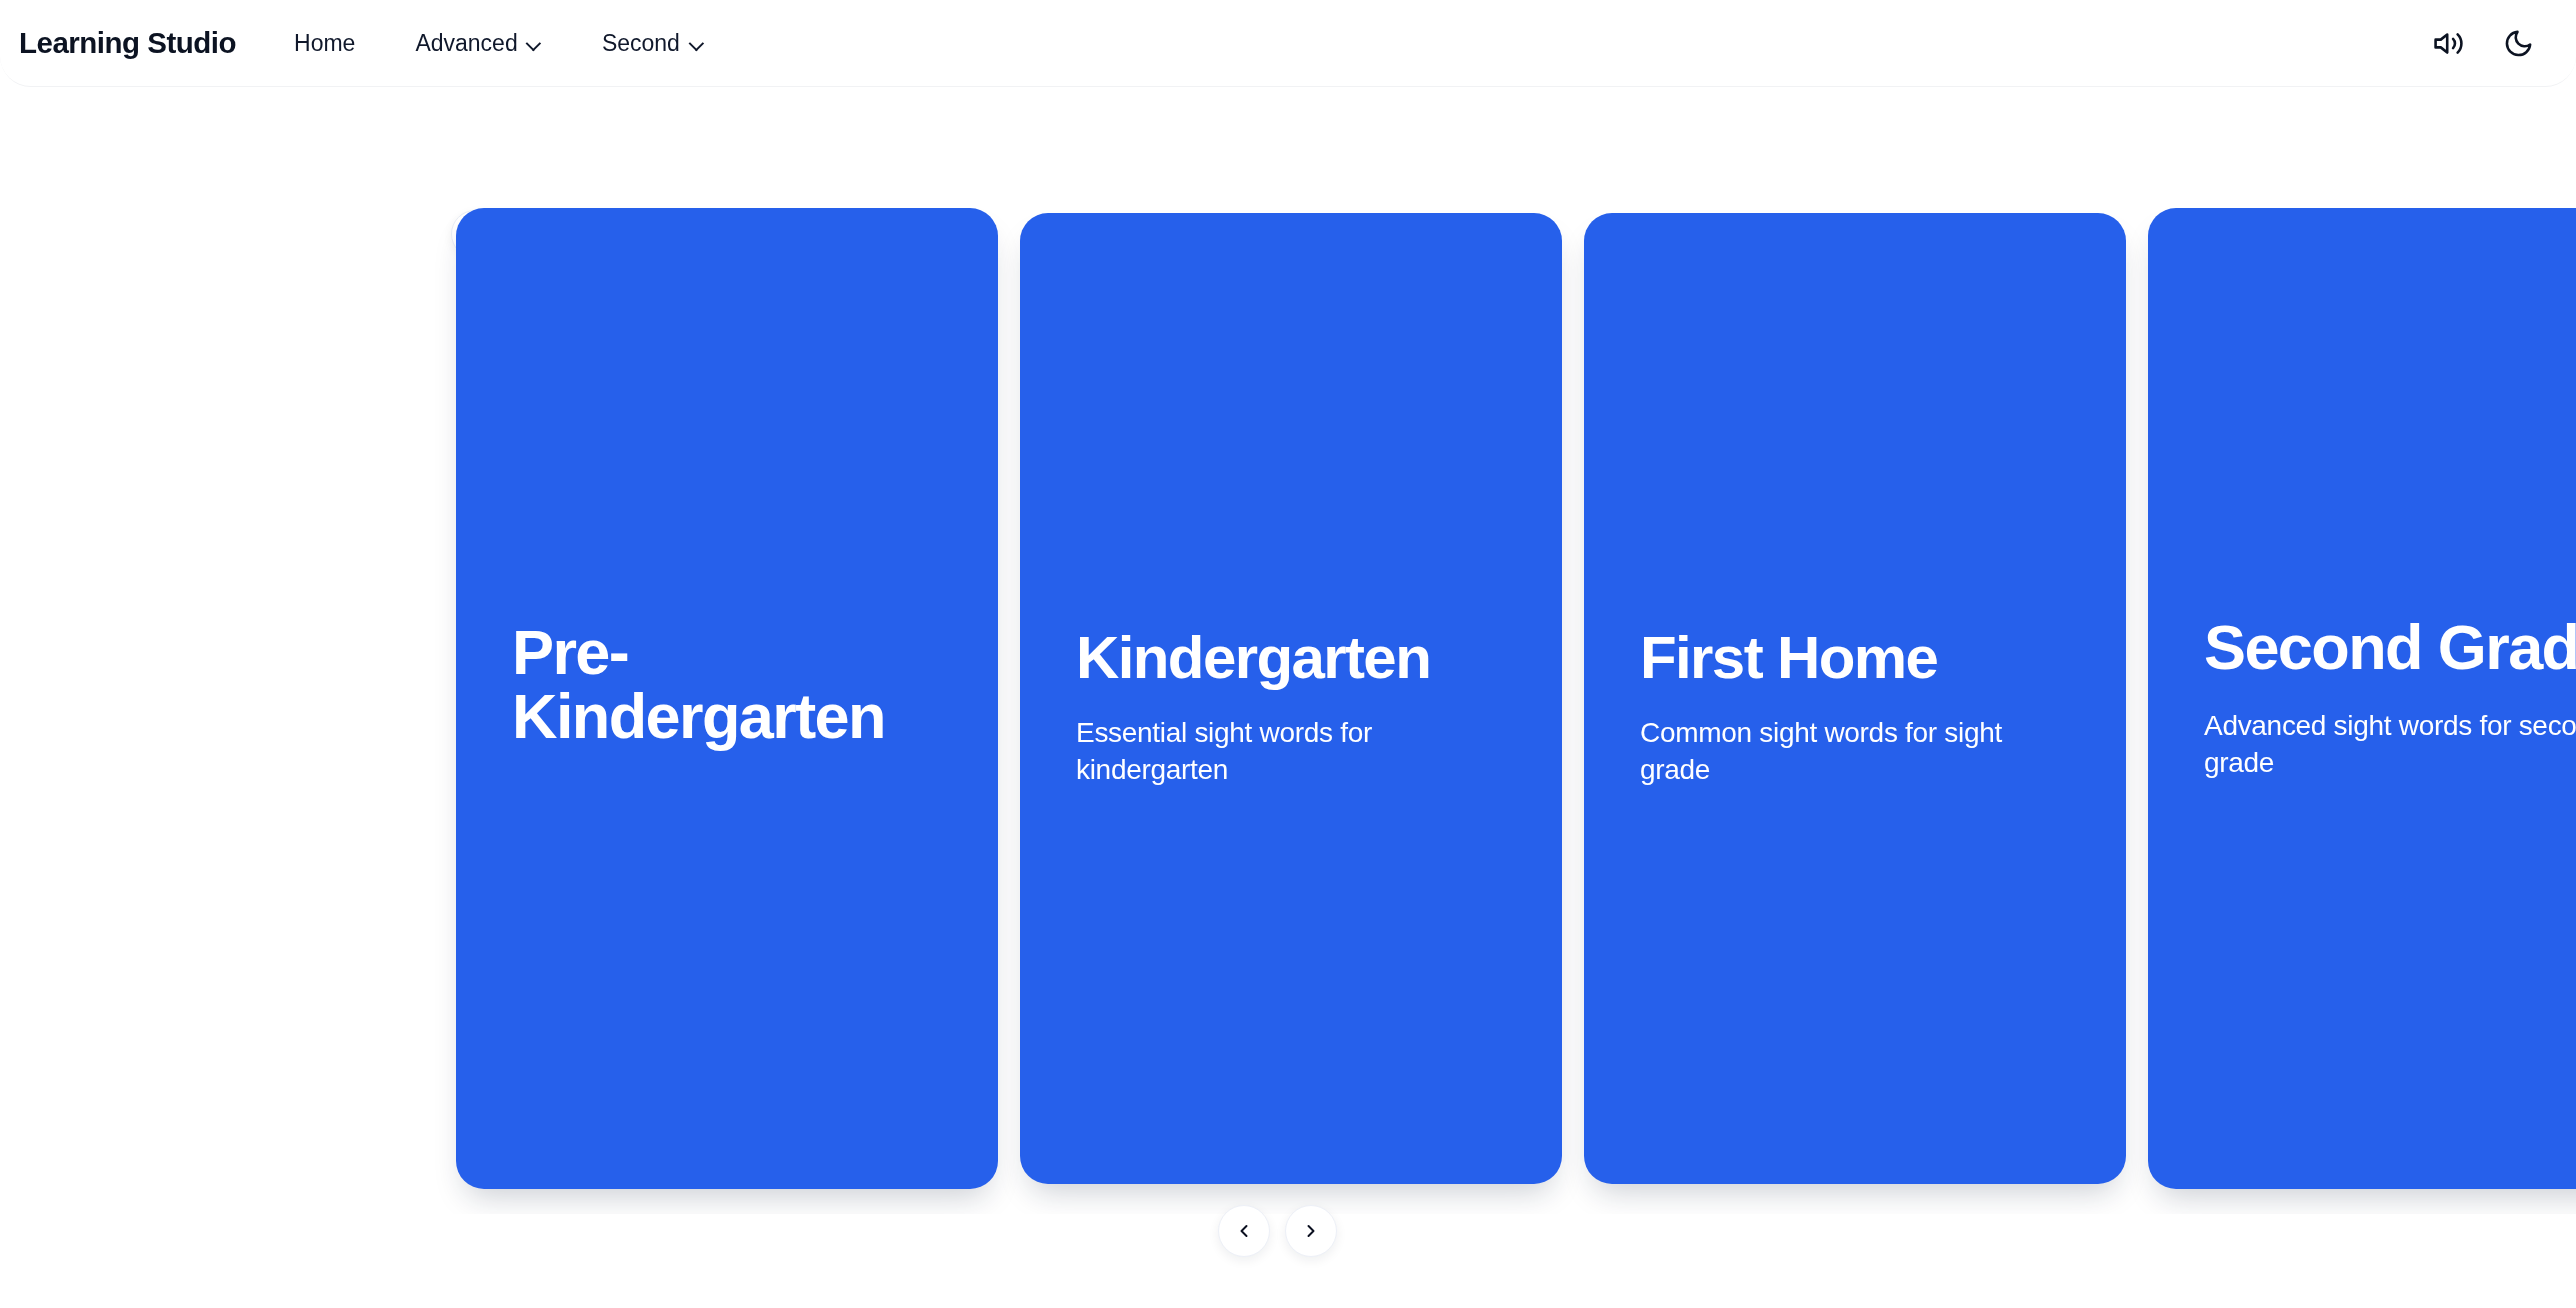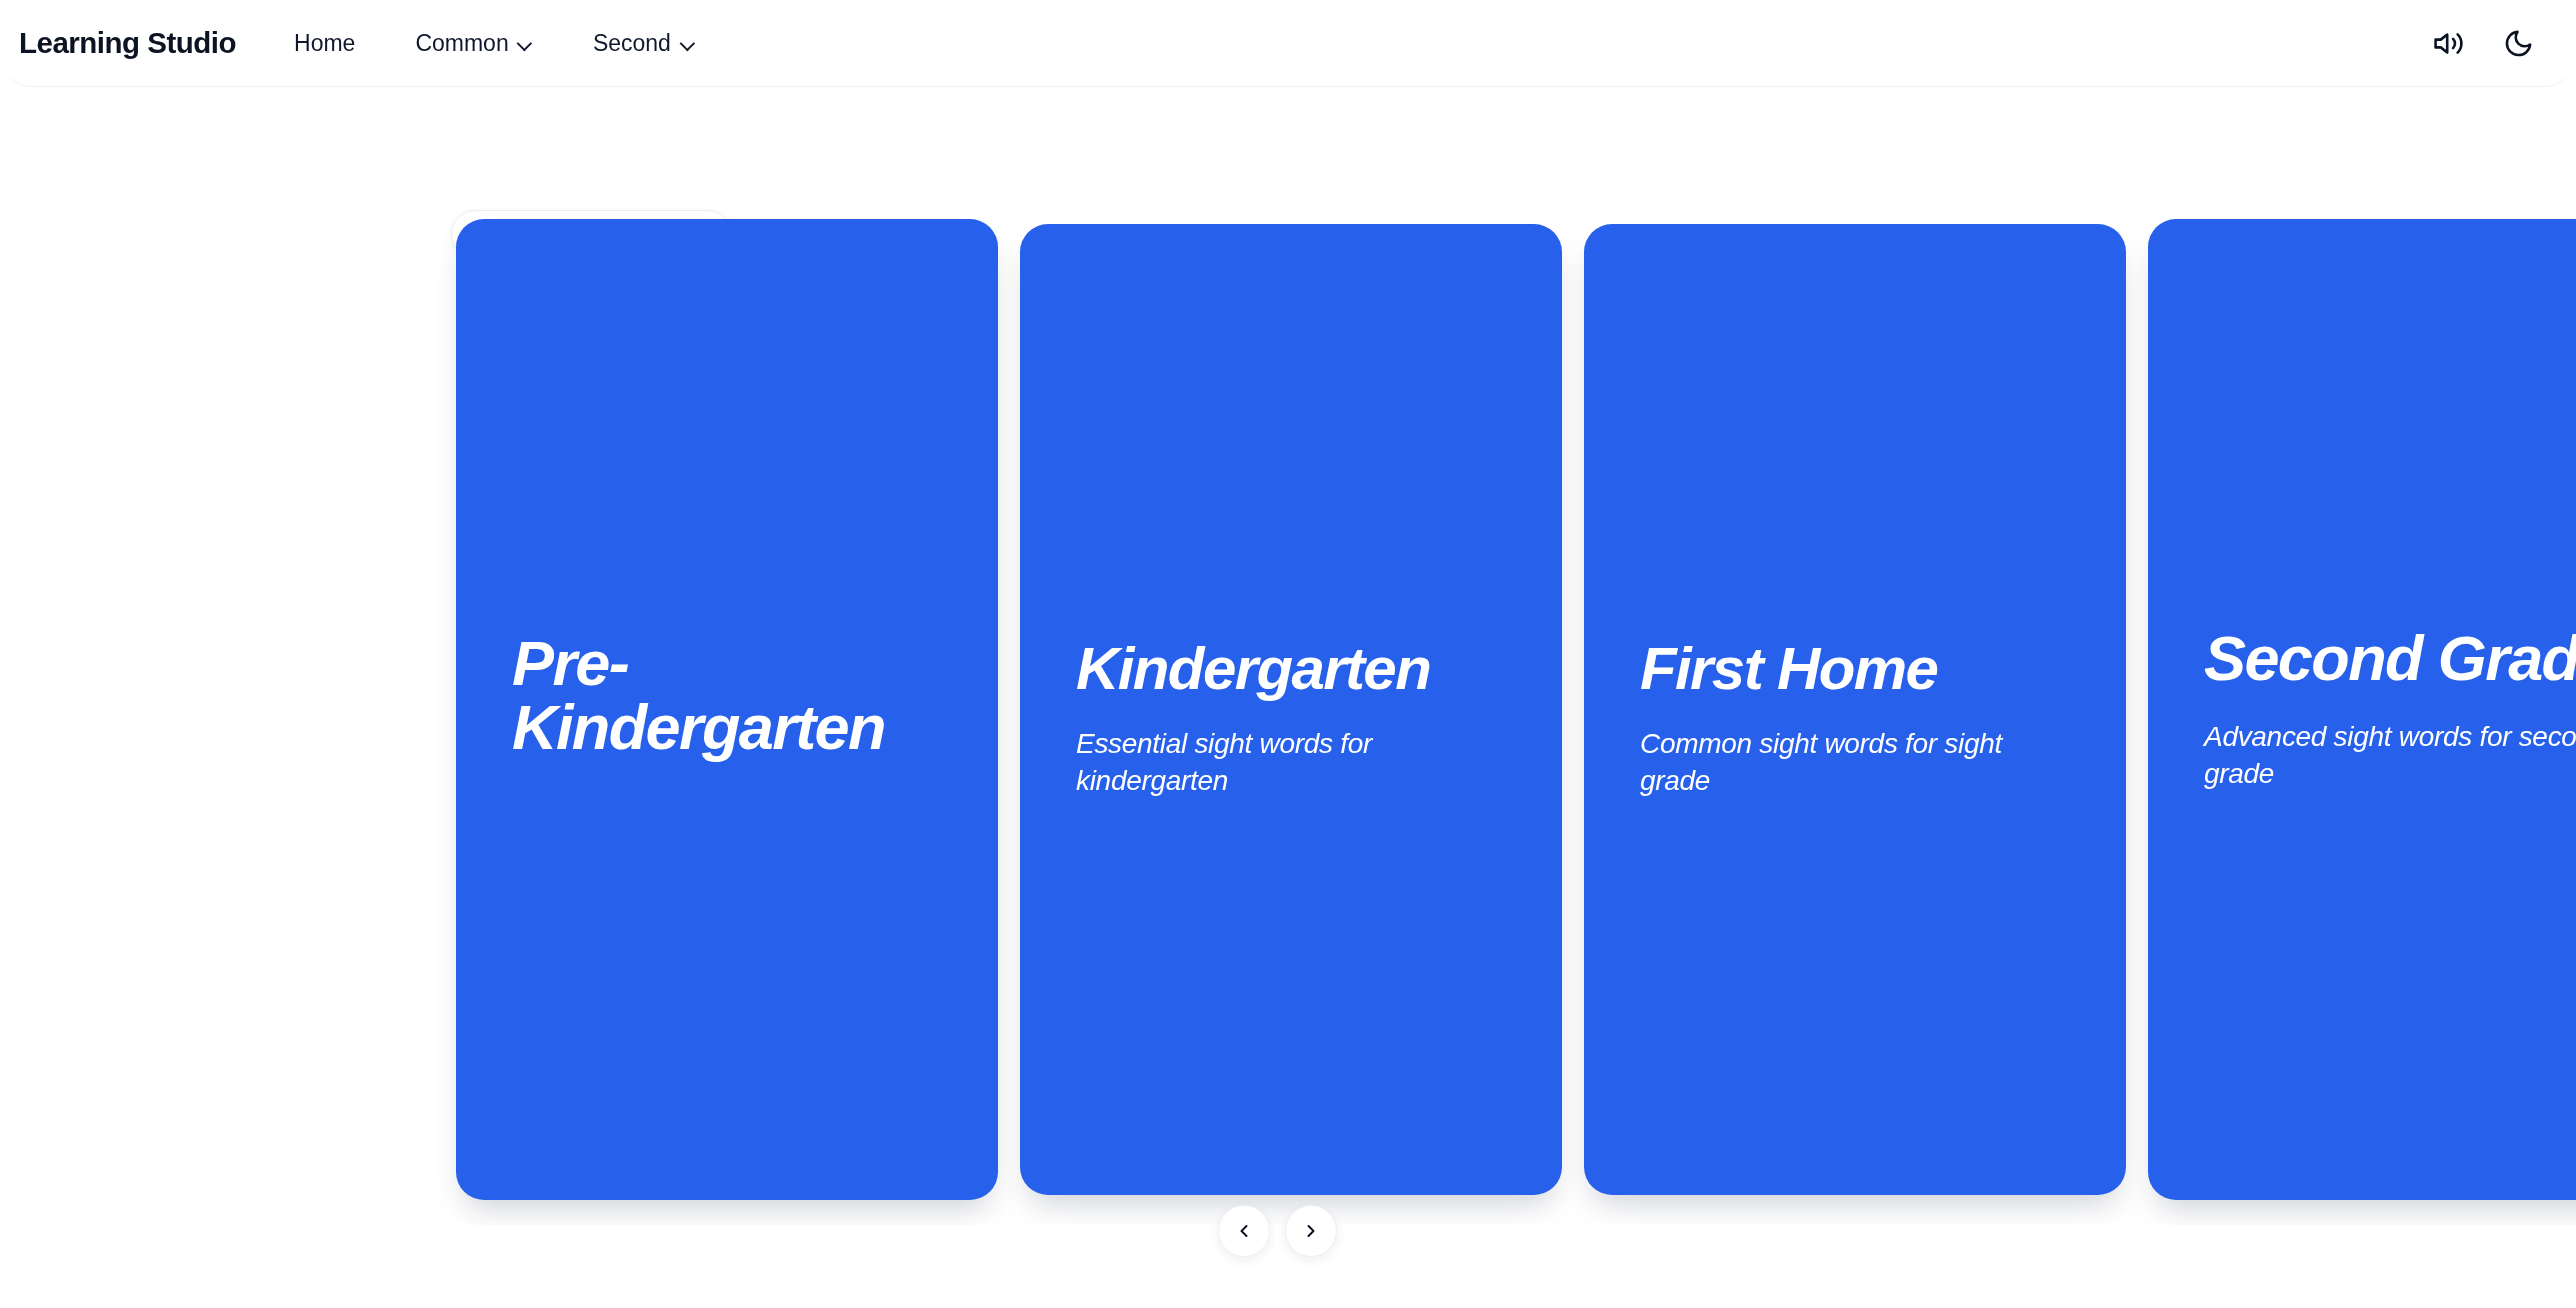--- a/index.html
+++ b/index.html
@@ -112,25 +112,24 @@
   }
   .back-arrow {
     width: 23px; height: 23px;
     flex: 0 0 auto;
   }
 
   
   .carousel {
     position: absolute;
     left: 0;
-    top: 132px;
+    top: 121px;
     width: 2576px;
     height: 1006px;
     overflow: hidden;
-    font-style: italic;
   }
 
   .track {
     position: absolute;
     left: 456px;
     top: 0;
     display: flex;
     gap: 22px;
     align-items: flex-start;
   }
@@ -200,21 +199,21 @@
 
   <div class="brand">Learning Studio</div>
 
   <nav class="nav">
 
     <div class="nav-item">
       <span>Home</span>
     </div>
 
     <div class="nav-item">
-      <span>Common</span>
+      <span>Advanced</span>
       <span class="chev-down"></span>
     </div>
 
     <div class="nav-item">
       <span>Second</span>
       <span class="chev-down"></span>
     </div>
 
   </nav>
 

